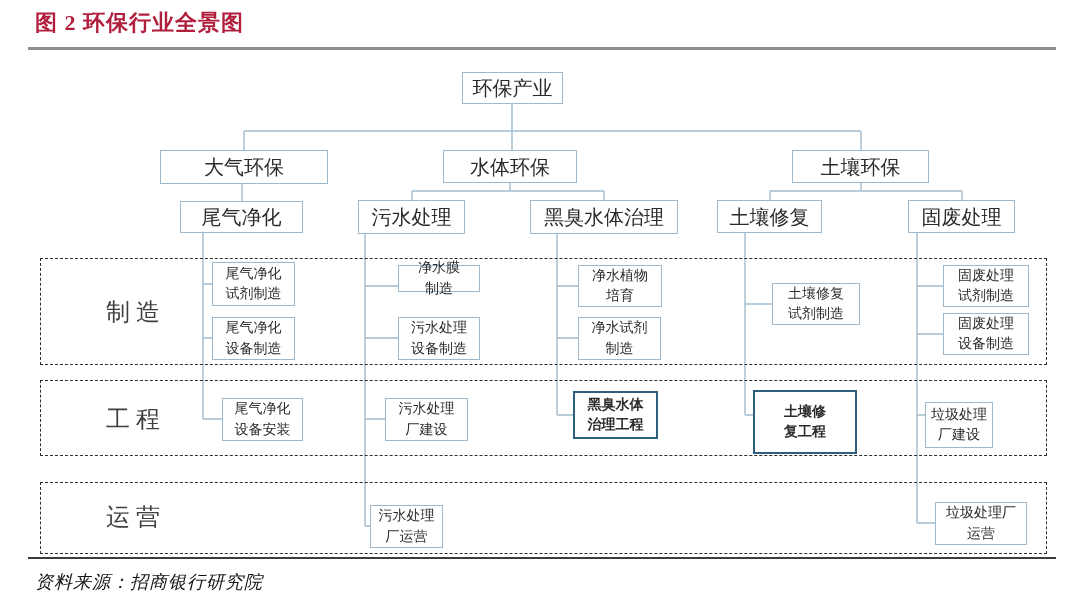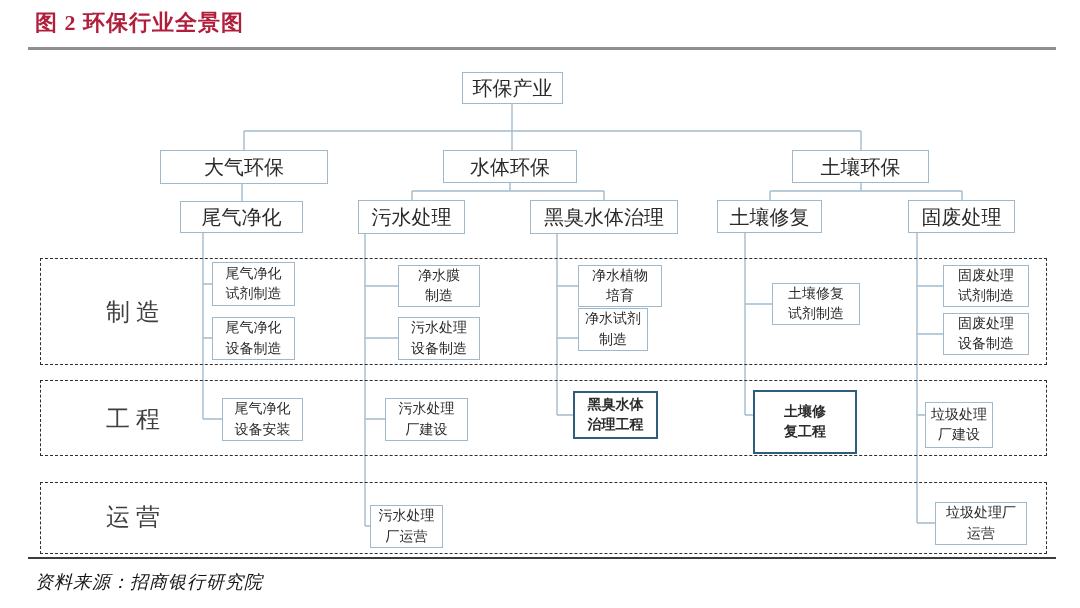--- a/index.html
+++ b/index.html
@@ -92,27 +92,27 @@
   <div class="node lvl" style="left:180px;top:201px;width:123px;height:32px;">尾气净化</div>
   <div class="node lvl" style="left:358px;top:200px;width:107px;height:34px;">污水处理</div>
   <div class="node lvl" style="left:530px;top:200px;width:148px;height:34px;">黑臭水体治理</div>
   <div class="node lvl" style="left:717px;top:200px;width:105px;height:33px;">土壤修复</div>
   <div class="node lvl" style="left:908px;top:200px;width:107px;height:33px;">固废处理</div>
 
   <div class="node leaf" style="left:212px;top:262px;width:83px;height:44px;">尾气净化
 试剂制造</div>
   <div class="node leaf" style="left:212px;top:317px;width:83px;height:43px;">尾气净化
 设备制造</div>
-  <div class="node leaf" style="left:398px;top:265px;width:82px;height:42px;">净水膜
+  <div class="node leaf" style="left:398px;top:265px;width:82px;height:27px;">净水膜
 制造</div>
   <div class="node leaf" style="left:398px;top:317px;width:82px;height:43px;">污水处理
 设备制造</div>
   <div class="node leaf" style="left:578px;top:265px;width:84px;height:42px;">净水植物
 培育</div>
-  <div class="node leaf" style="left:578px;top:308px;width:70px;height:43px;">净水试剂
+  <div class="node leaf" style="left:578px;top:317px;width:83px;height:43px;">净水试剂
 制造</div>
   <div class="node leaf" style="left:772px;top:283px;width:88px;height:42px;">土壤修复
 试剂制造</div>
   <div class="node leaf" style="left:943px;top:265px;width:86px;height:42px;">固废处理
 试剂制造</div>
   <div class="node leaf" style="left:943px;top:313px;width:86px;height:42px;">固废处理
 设备制造</div>
 
   <div class="node leaf" style="left:222px;top:398px;width:81px;height:43px;">尾气净化
 设备安装</div>

